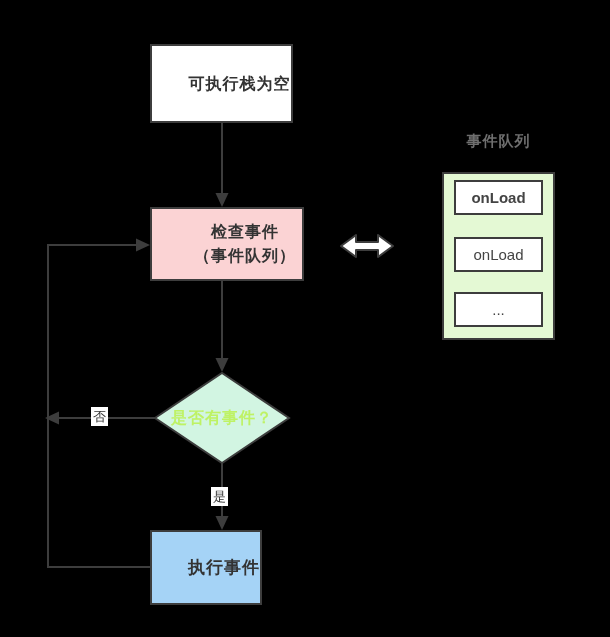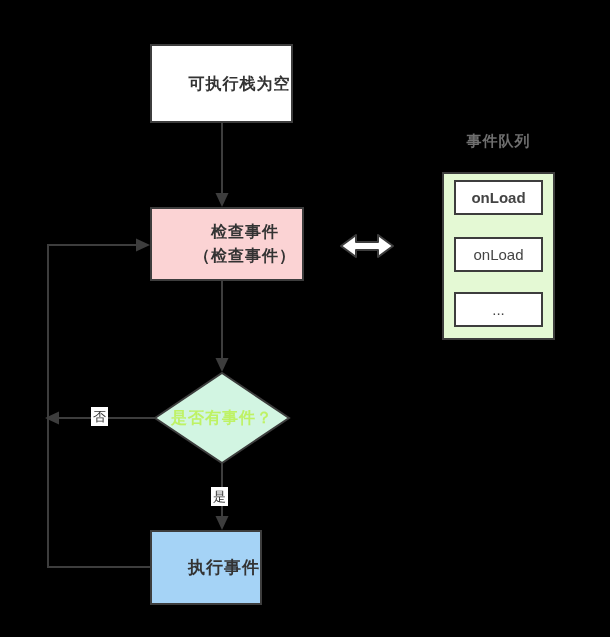--- a/index.html
+++ b/index.html
@@ -82,21 +82,21 @@
 
     <polygon points="341,246 356,235 356,242 378,242 378,235 393,246 378,257 378,250 356,250 356,257" fill="#ffffff" stroke="#3d3d3d" stroke-width="2" stroke-linejoin="round"></polygon>
   </svg>
 
   <div class="node node-stack" style="background-color: rgb(255, 255, 255);">
     <span>可执行栈为空</span>
   </div>
 
   <div class="node node-check" style="background-color: rgb(251, 211, 212);">
     <span>检查事件</span>
-    <span>（检查事件）</span>
+    <span>（事件队列）</span>
   </div>
 
   <div class="diamond-label">是否有事件？</div>
 
   <div class="node node-run" style="background-color: rgb(165, 211, 246);">
     <span>执行事件</span>
   </div>
 
   <div class="edge-label edge-label-no">否</div>
   <div class="edge-label edge-label-yes">是</div>

